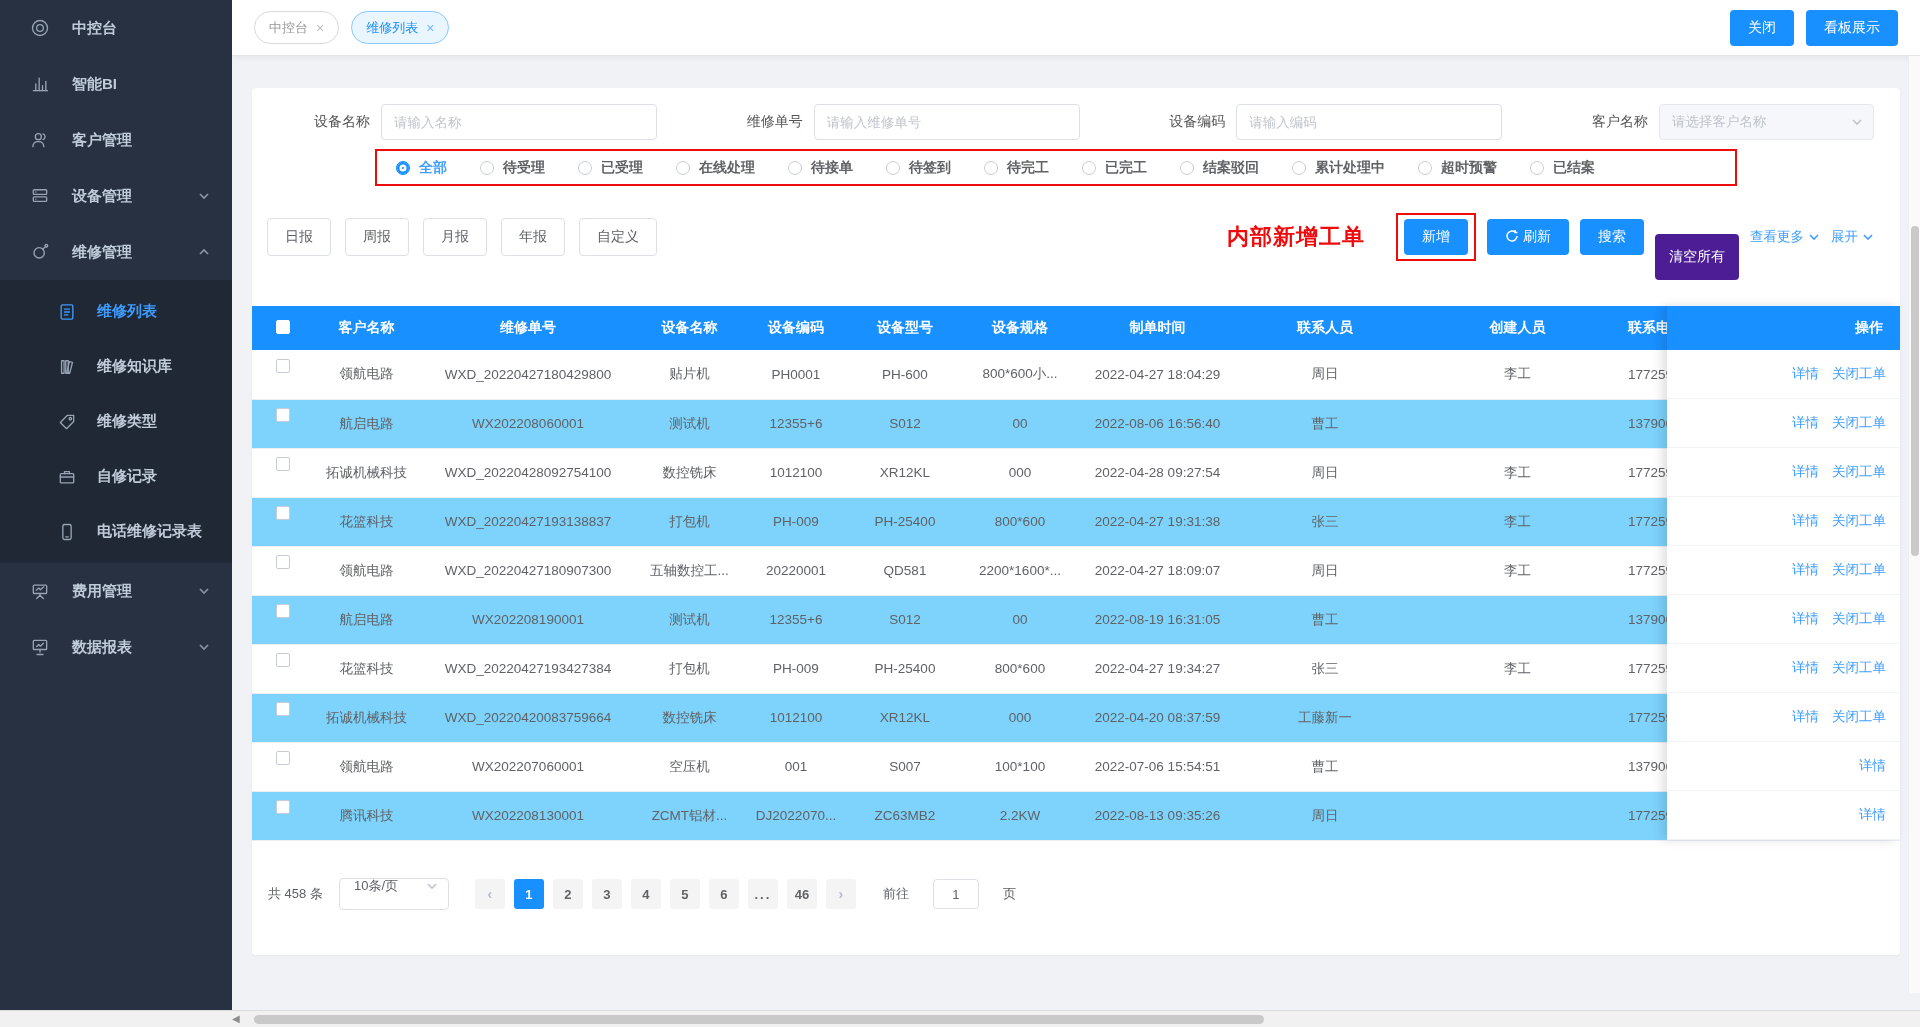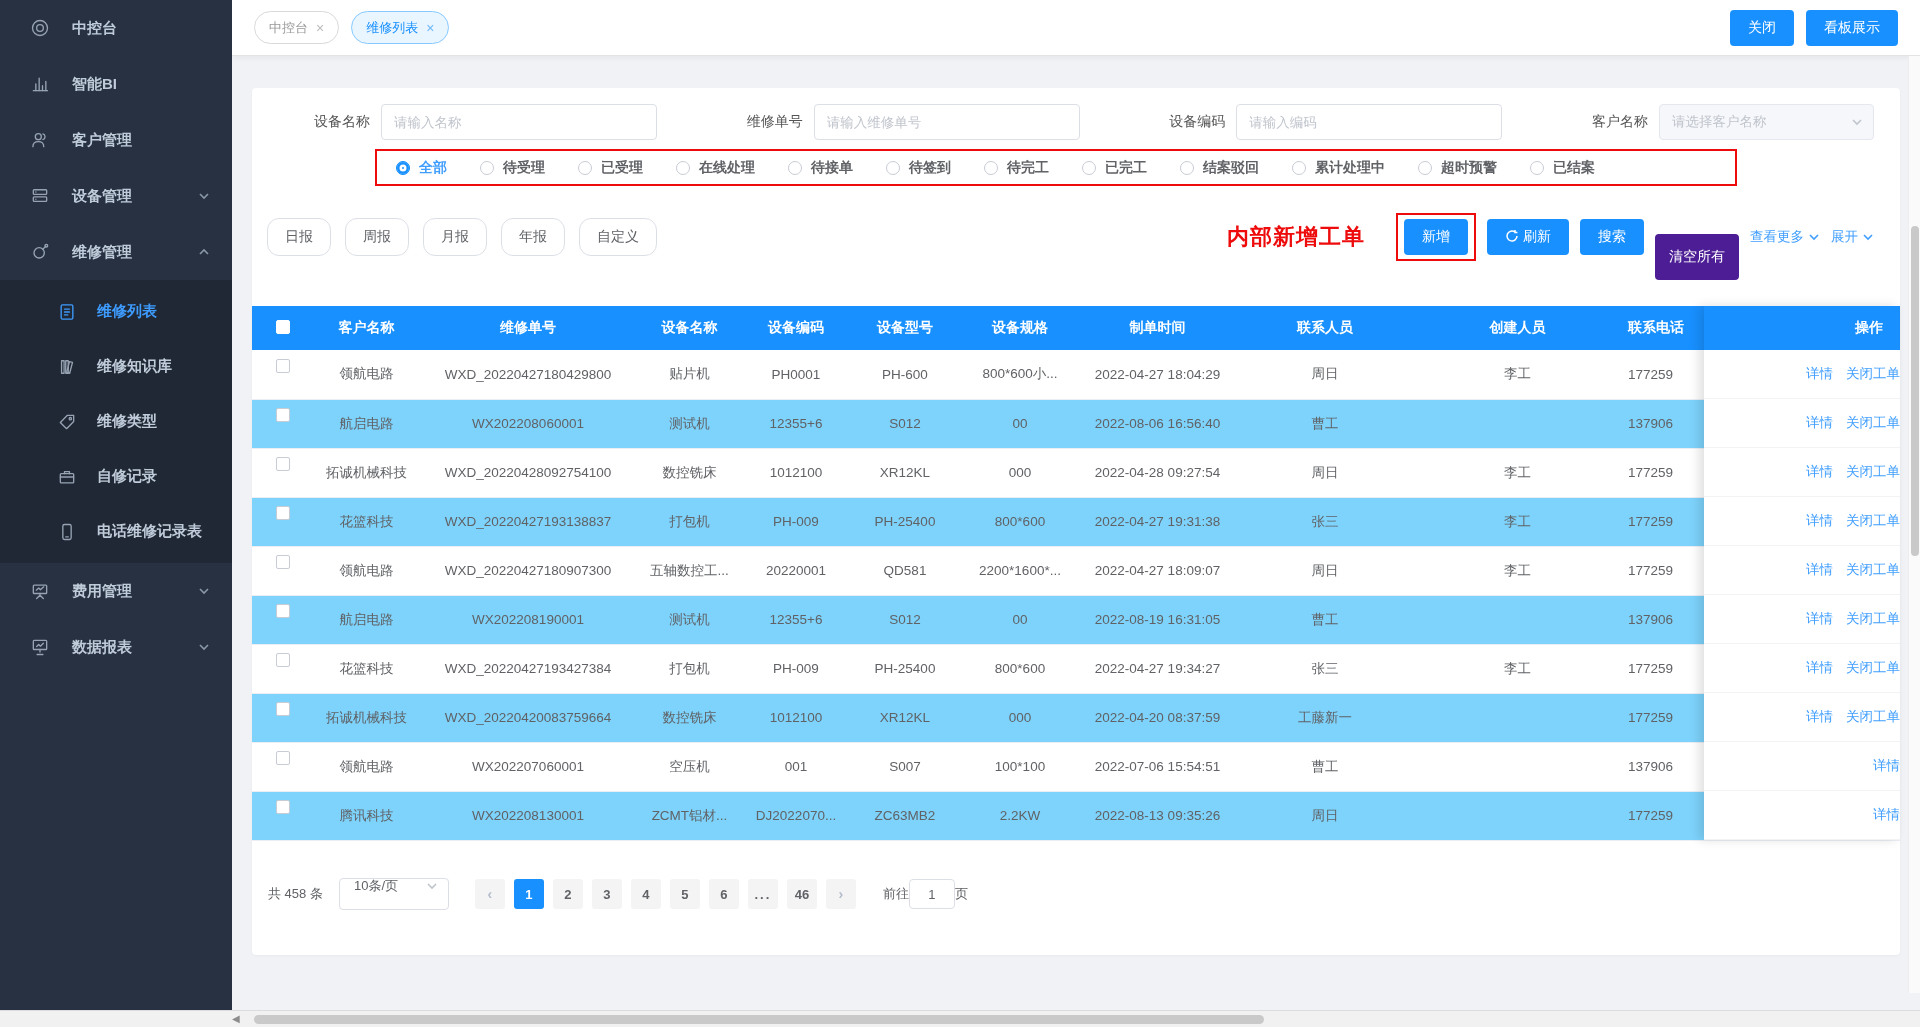--- a/index.html
+++ b/index.html
@@ -49,54 +49,54 @@
 
   
   .status-row{margin:9px 0 0 123px; width:1362px; height:37px; border:2px solid var(--red); display:flex; align-items:center; padding-left:19px; gap:33px;font-weight:bold;}
   .radio-opt{display:flex; align-items:center; gap:9px; font-size:14px; color:var(--txt); cursor:pointer; white-space:nowrap;}
   .dot{width:14px; height:14px; border:1px solid #c8ccd4; border-radius:50%; background:#fff; flex:none;}
   .radio-opt.checked{color:var(--link);}
   .radio-opt.checked .dot{border-color:var(--blue); background:var(--blue); box-shadow:inset 0 0 0 2.5px var(--blue), inset 0 0 0 5px #fff;}
 
   
   .tools{display:flex; align-items:center; margin:32px 26px 0 15px; height:38px;}
-  .rep-btn{background:#fff; border:1px solid var(--border); border-radius:12px; color:var(--txt); font-size:14px; padding:9px 17px; margin-right:14px; cursor:pointer; font-family:inherit;text-align:center;}
+  .rep-btn{background:#fff; border:1px solid var(--border); border-radius:4px; color:var(--txt); font-size:14px; padding:9px 17px; margin-right:14px; cursor:pointer; font-family:inherit;text-align:center;}
   .tools .right{margin-left:auto; display:flex; align-items:center; gap:11px;}
   .anno-note{color:var(--red); font-size:22px; font-weight:bold; margin-right:20px; letter-spacing:1px;}
   .red-wrap{border:2px solid var(--red); padding:4px 6px; display:inline-flex;}
   .icon-in-btn{width:14px; height:14px; display:inline-block; vertical-align:-2px; margin-right:4px;}
   .icon-in-btn svg{width:14px; height:14px; display:block;}
   .lnk{color:var(--link); font-size:13.5px; display:inline-flex; align-items:center; gap:4px; cursor:pointer; white-space:nowrap;}
   .lnk .caret svg{color:var(--link);}
 
   
   .tbl-wrap{position:relative; margin-top:50px; height:534px;}
   table{width:1648px; border-collapse:collapse; table-layout:fixed;}
   thead th{background:var(--blue); color:#fff; font-size:14px; font-weight:bold; height:44px; text-align:center; overflow:hidden; white-space:nowrap;}
   tbody td{height:49px; font-size:13.5px; color:var(--txt); text-align:center; border-bottom:1px solid var(--row-line); overflow:hidden; white-space:nowrap; background:#fff;}
   tbody tr.stripe td{background:#7dd3fc;}
   td.phone,th.phone{text-align:left; padding-left:8px;}
   .cb{width:14px; height:14px; border:1px solid #c8ccd4; border-radius:2px; background:#fff; display:inline-block; cursor:pointer;}
   thead .cb{border-color:#fff;}
   td .cb{vertical-align:14px;}
 
   
-  .ops{position:absolute; top:0; right:0; width:196px; height:534px; z-index:2; box-shadow:-5px 0 10px rgba(0,0,0,.12); background:#fde047;}
+  .ops{position:absolute; top:0; right:0; width:233px; height:534px; z-index:2; box-shadow:-5px 0 10px rgba(0,0,0,.12); background:#fde047;}
   .ops-head{height:44px; background:var(--blue); color:#fff; font-size:14px; font-weight:bold; display:flex; align-items:center; justify-content:flex-end; padding-right:17px;}
-  .ops-row{height:49px; border-bottom:1px solid #f2f3f5; display:flex; align-items:center; justify-content:flex-end; gap:13px; background:#fff;}
+  .ops-row{height:49px; border-bottom:1px solid #f2f3f5; display:flex; align-items:center; justify-content:flex-end; gap:13px; padding-right:14px; background:#fff;}
   .ops-row a{color:var(--link); font-size:13.5px; text-decoration:none; cursor:pointer; white-space:nowrap;}
 
   
   .pager-bar{display:flex; align-items:center; margin:38px 0 0 16px; font-size:13px; color:var(--txt);}
   .ps-select{width:110px; height:32px; border:1px solid var(--border); border-radius:4px; display:flex; align-items:center; justify-content:space-between; padding:0 10px 16px 14px; margin:0 26px 0 16px; color:var(--txt); cursor:pointer; background:#fff;}
   .pg{min-width:30px; height:30px; border:none; border-radius:3px; background:#f4f4f5; color:var(--txt); font-size:13px; font-weight:bold; margin-right:9px; cursor:pointer; font-family:inherit; padding:0 6px;}
   .pg.arrow{color:#b4bccc; font-size:14px;}
   .pg.cur{background:var(--blue); color:#fff;}
   .pg.dots{letter-spacing:2px; font-weight:bold;}
-  .goto{display:flex; align-items:center; gap:0; margin-left:18px;}
+  .goto{display:flex; align-items:center; gap:24px; margin-left:18px;}
   .goto input{width:46px; height:30px; border:1px solid var(--border); border-radius:4px; text-align:center; font-size:13px; color:var(--txt); font-family:inherit; outline:none;}
 
   
   .vscroll{position:absolute; right:0; top:56px; width:12px; height:937px; background:#fafafa; border-left:1px solid #ededed; z-index:6;}
   .vthumb{position:absolute; left:2px; top:170px; width:8px; height:330px; background:#c9c9c9; border-radius:4px;}
   .hscroll{position:absolute; left:0; bottom:0; width:1920px; height:17px; background:#f1f1f1; border-top:1px solid #dcdcdc; z-index:7;}
   .harrow{position:absolute; left:232px; top:2px; color:#8c8c8c; font-size:10px;}
   .hthumb{position:absolute; left:254px; top:4px; width:1010px; height:9px; background:#c9c9c9; border-radius:5px;}
 </style>
 </head>

